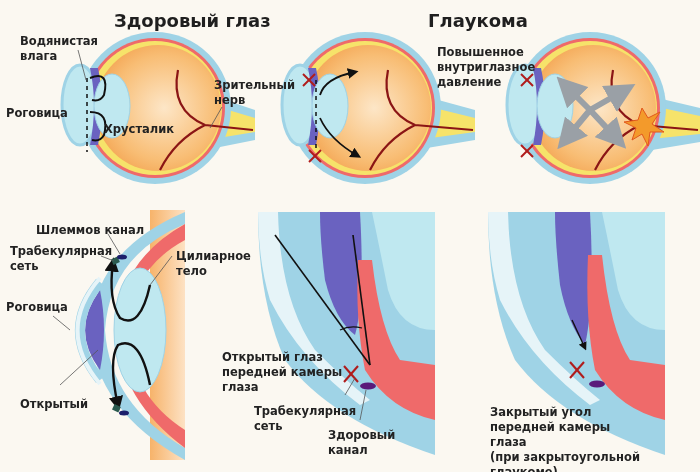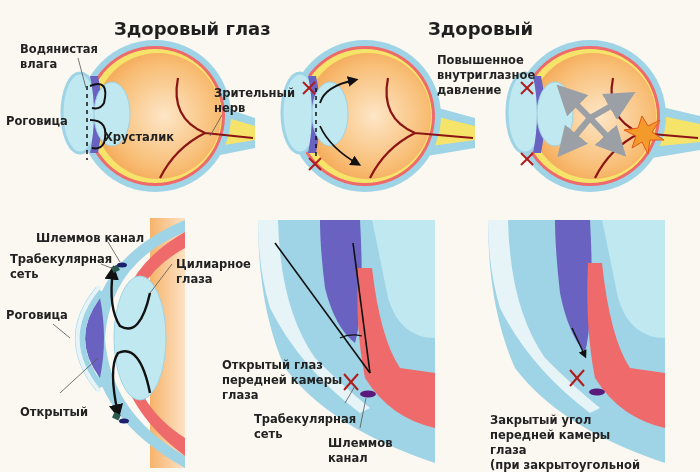--- a/index.html
+++ b/index.html
@@ -1,18 +1,18 @@
 <!DOCTYPE html>
 <html><head>
 <meta charset="utf-8">
 <style>
   html,body{margin:0;padding:0;}
   body{width:700px;height:472px;background:#fbf8f1;position:relative;overflow:hidden;
        font-family:"DejaVu Sans","Liberation Sans",sans-serif;color:#1a1a1a;}
-  .stage{position:absolute;left:0;top:0;width:700px;height:392px;margin-top:8px;}
+  .stage{position:absolute;left:0;top:0;width:700px;height:392px;}
   .lbl{position:absolute;font-weight:bold;font-size:11.5px;line-height:15px;color:#222;white-space:nowrap;}
   .title{position:absolute;font-weight:bold;font-size:18px;color:#1f1f1f;white-space:nowrap;}
   .ml{white-space:pre-line;}
 </style>
 </head>
 <body>
 
 <div class="stage">
 
   <svg width="700" height="472" viewBox="0 0 700 472" style="position:absolute;left:0;top:0">
@@ -152,46 +152,46 @@
       <line x1="572" y1="320" x2="585" y2="348" stroke="#111" stroke-width="1.4" marker-end="url(#ah)"></line>
       <g stroke="#b01c1c" stroke-width="2">
         <line x1="570" y1="362" x2="584" y2="378"></line>
           <line x1="584" y1="362" x2="570" y2="378"></line>
       </g>
       <ellipse cx="597" cy="384" rx="8" ry="3.5" fill="#5a1a7a"></ellipse>
     </g>
   </svg>
 
   <div class="title" style="left:114px;top:10px">Здоровый глаз</div>
-  <div class="title" style="left:428px;top:10px">Здоровый</div>
+  <div class="title" style="left:428px;top:10px">Глаукома</div>
 
   <div class="lbl ml" style="left:20px;top:34px">Водянистая
 влага</div>
   <div class="lbl" style="left:6px;top:106px">Роговица</div>
   <div class="lbl" style="left:104px;top:122px">Хрусталик</div>
   <div class="lbl ml" style="left:214px;top:78px">Зрительный
 нерв</div>
 
   <div class="lbl ml" style="left:437px;top:45px">Повышенное
 внутриглазное
 давление</div>
 
   <div class="lbl" style="left:36px;top:223px">Шлеммов канал</div>
   <div class="lbl ml" style="left:10px;top:244px">Трабекулярная
 сеть</div>
   <div class="lbl ml" style="left:176px;top:249px">Цилиарное
-глаза</div>
+тело</div>
   <div class="lbl" style="left:6px;top:300px">Роговица</div>
   <div class="lbl" style="left:20px;top:397px">Открытый</div>
 
   <div class="lbl ml" style="left:222px;top:350px">Открытый глаз
 передней камеры
 глаза</div>
   <div class="lbl ml" style="left:254px;top:404px">Трабекулярная
 сеть</div>
-  <div class="lbl ml" style="left:328px;top:428px">Шлеммов
+  <div class="lbl ml" style="left:328px;top:428px">Здоровый
 канал</div>
 
   <div class="lbl ml" style="left:490px;top:405px">Закрытый угол
 передней камеры
 глаза
 (при закрытоугольной глаукоме)</div>
 </div>
 
 </body></html>

